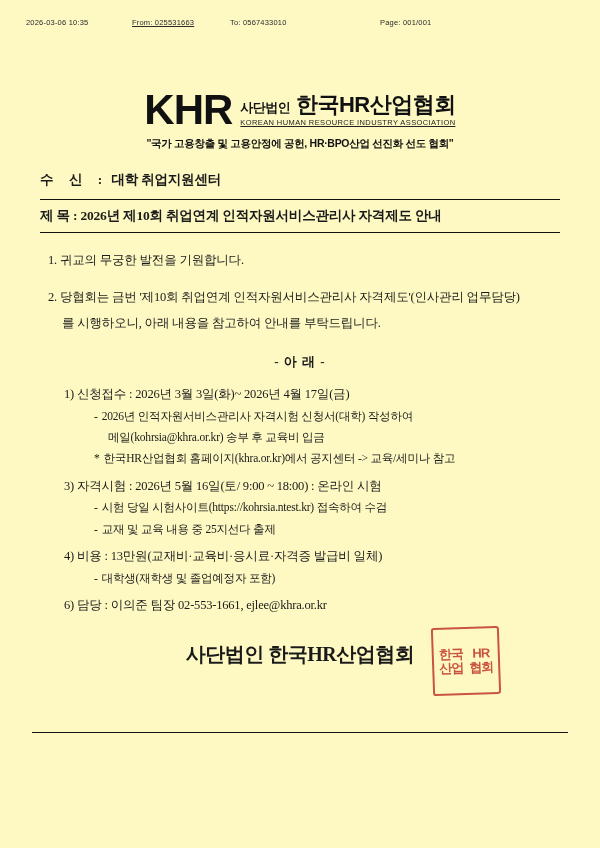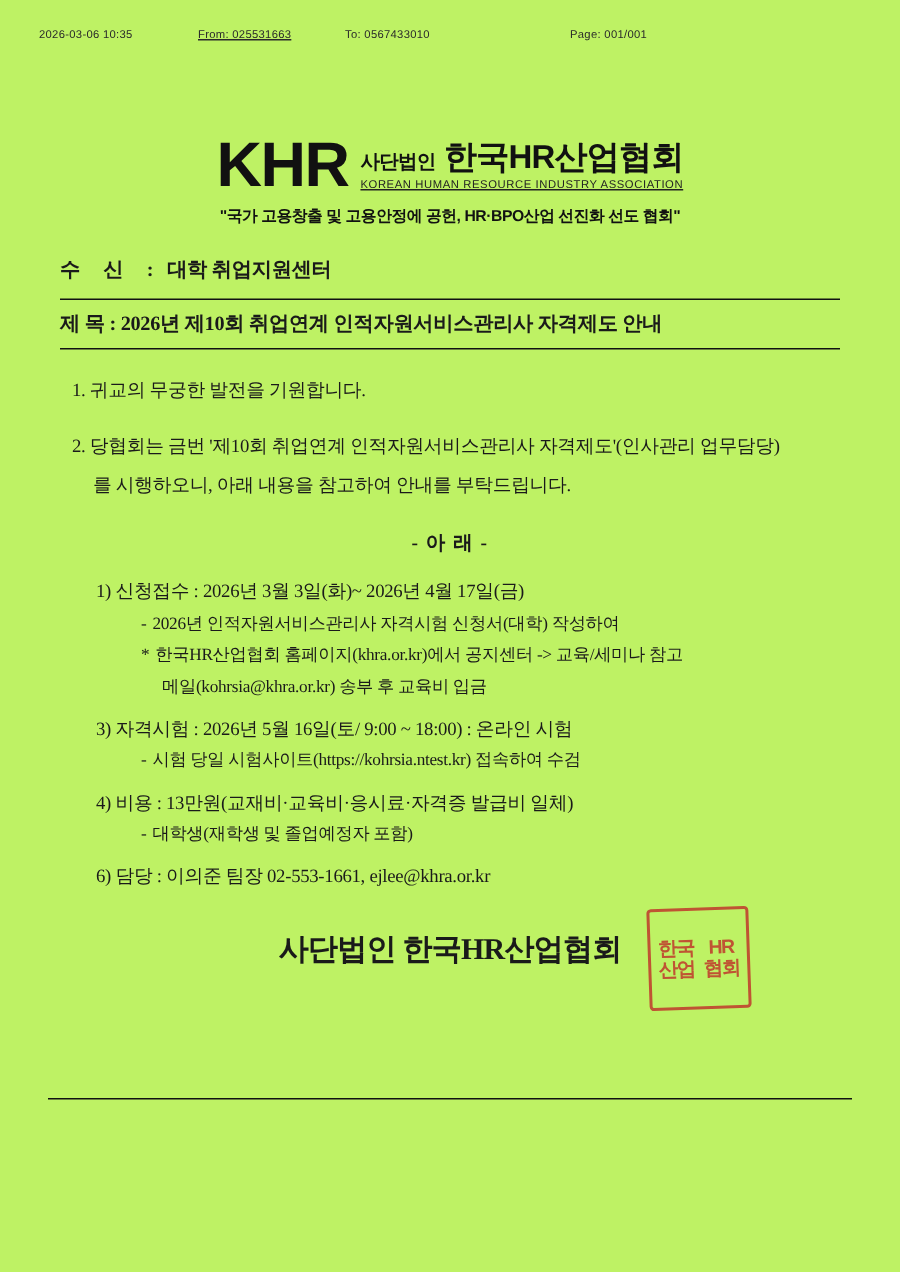--- a/index.html
+++ b/index.html
@@ -12,21 +12,21 @@
     height: 848px;
     font-family: "Liberation Serif", serif;
     color: #1a1a1a;
     position: relative;
     overflow: hidden;
   }
   .page {
     position: relative;
     width: 600px;
     height: 848px;
-    background: #bef264;
+    background: #fef9c3;
   }
 
   
   .fax-header {
     position: absolute;
     top: 18px;
     left: 26px;
     right: 26px;
     font-family: "Liberation Sans", sans-serif;
     font-size: 7.5px;
@@ -278,34 +278,37 @@
     <div class="ara">- 아  래 -</div>
 
     <ol class="items">
 
       <li>
         <span>1)</span>
         <span>신청접수 : 2026년 3월 3일(화)~ 2026년 4월 17일(금)</span>
         <div class="sub deep">
           <span class="bullet">-</span><span>2026년 인적자원서비스관리사 자격시험 신청서(대학) 작성하여</span>
         </div>
-        <div class="sub deep">
-          <span class="bullet">*</span><span>한국HR산업협회 홈페이지(khra.or.kr)에서 공지센터 -&gt; 교육/세미나 참고</span>
-        </div>
         <div class="sub deep2">
           <span>메일(kohrsia@khra.or.kr) 송부 후 교육비 입금</span>
+        </div>
+        <div class="sub deep">
+          <span class="bullet">*</span><span>한국HR산업협회 홈페이지(khra.or.kr)에서 공지센터 -&gt; 교육/세미나 참고</span>
         </div>
       </li>
 
 
       <li>
         <span>3)</span>
         <span>자격시험 : 2026년 5월 16일(토/ 9:00 ~ 18:00) : 온라인 시험</span>
         <div class="sub deep">
           <span class="bullet">-</span><span>시험 당일 시험사이트(https://kohrsia.ntest.kr) 접속하여 수검</span>
+        </div>
+        <div class="sub deep">
+          <span class="bullet">-</span><span>교재 및 교육 내용 중 25지선다 출제</span>
         </div>
       </li>
 
       <li>
         <span>4)</span>
         <span>비용 : 13만원(교재비·교육비·응시료·자격증 발급비 일체)</span>
         <div class="sub deep">
           <span class="bullet">-</span><span>대학생(재학생 및 졸업예정자 포함)</span>
         </div>
       </li>

